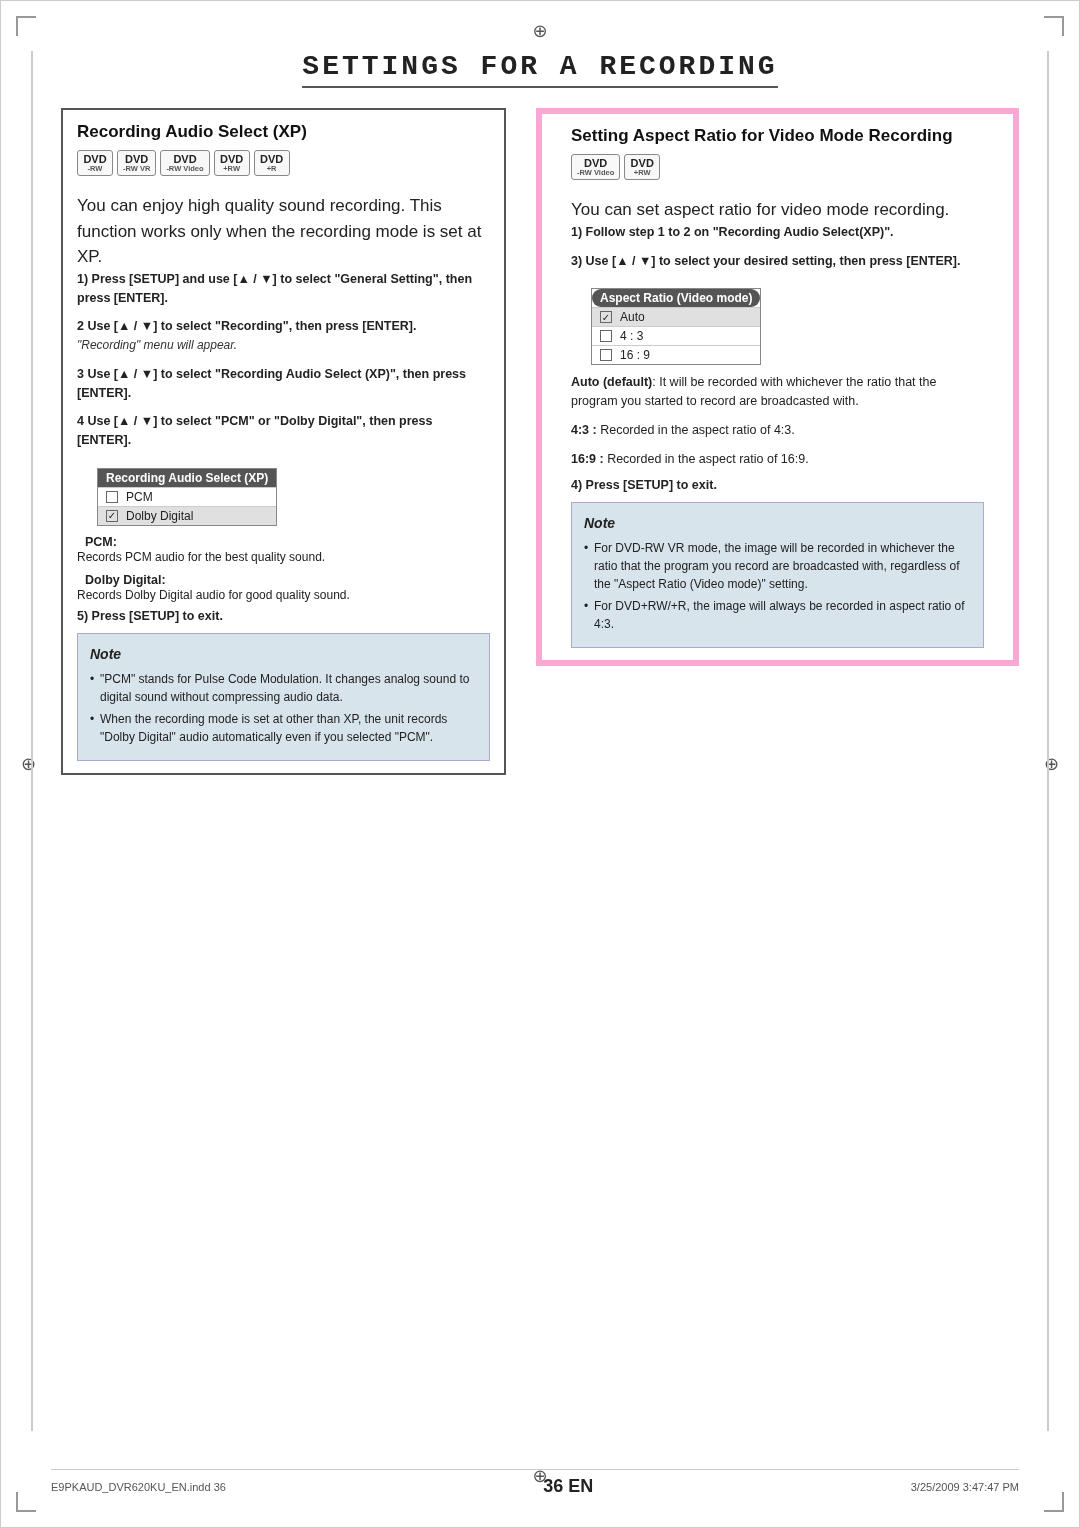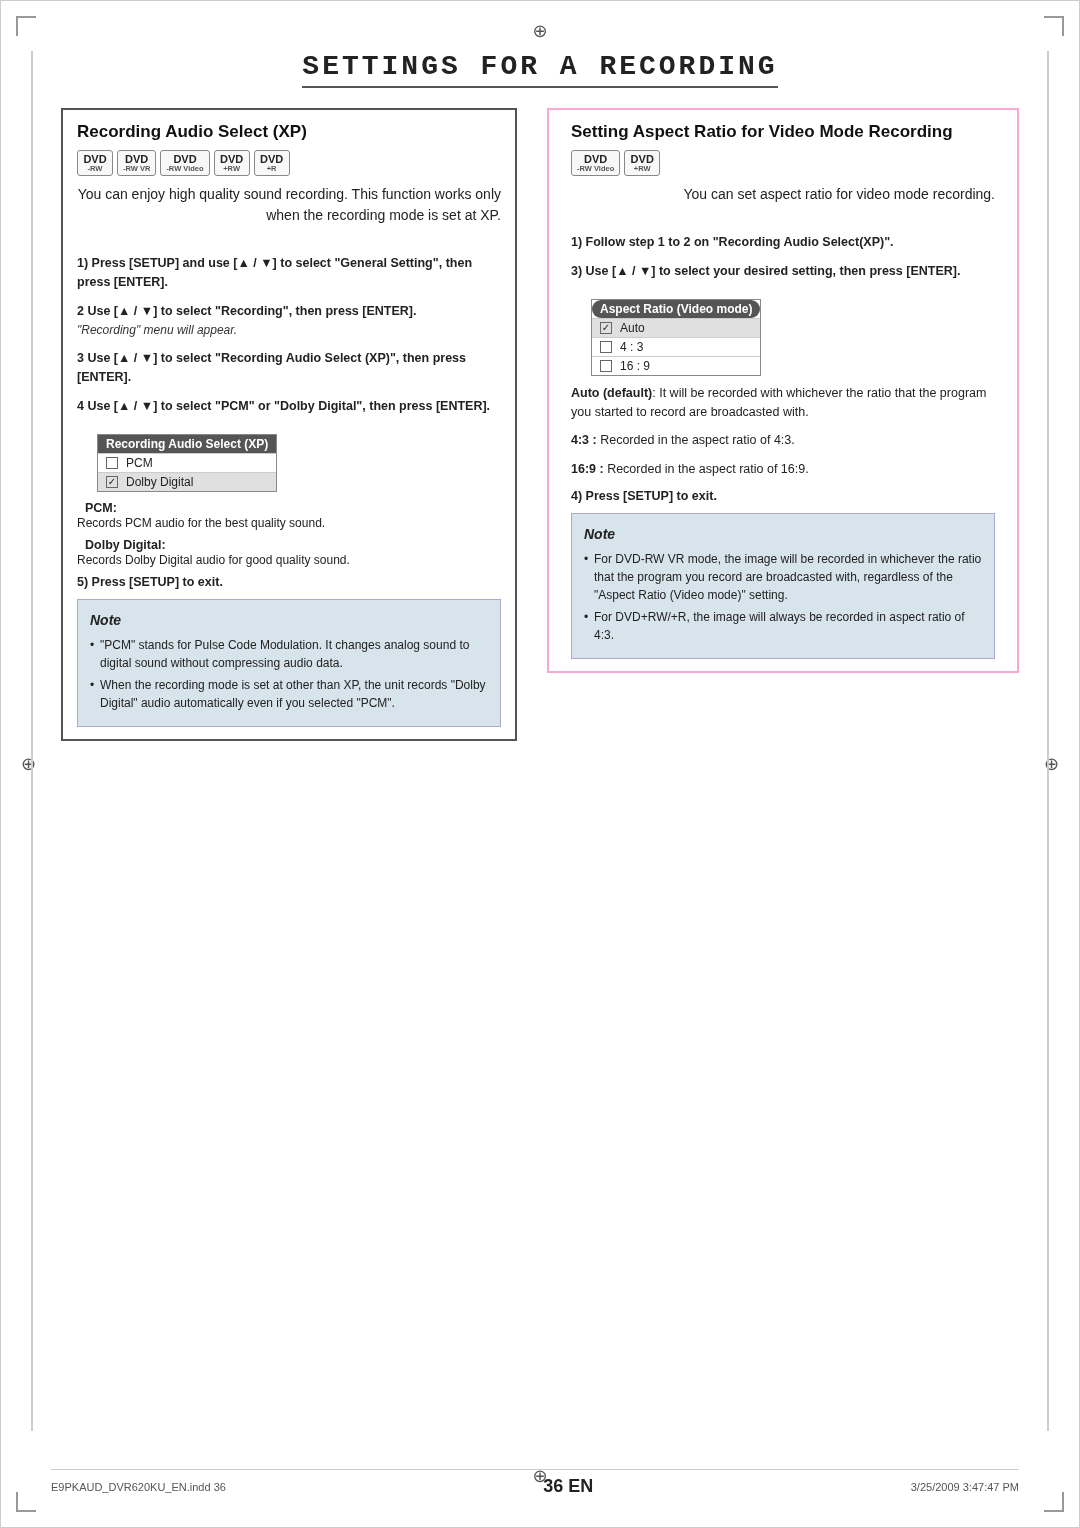--- a/index.html
+++ b/index.html
@@ -95,36 +95,36 @@
       gap: 30px;
       align-items: flex-start;
     }
     .col-left {
       flex: 1;
       border: 2px solid #555;
       padding: 12px 14px;
     }
     .col-right {
       flex: 1;
-      border: 2px solid #f9a8d4;
-      padding: 12px 22px;
+      border: 6px solid #f9a8d4;
+      padding: 12px 29px;
     }
 
     .section-title {
       font-size: 17px;
       font-weight: bold;
       margin-bottom: 8px;
       color: #111;
     }
 
     
     .dvd-logos {
       display: flex;
       gap: 4px;
-      margin-bottom: 8px;
+      margin-bottom: 17px;
       align-items: center;
     }
     .dvd-badge {
       display: inline-flex;
       flex-direction: column;
       align-items: center;
       justify-content: center;
       border: 1.5px solid #888;
       border-radius: 3px;
       padding: 2px 5px;
@@ -140,24 +140,23 @@
       font-weight: bold;
       color: #222;
     }
     .dvd-badge .dvd-sub {
       font-size: 7.5px;
       color: #555;
       text-align: center;
     }
 
     .intro-text {
-      font-size: 14px;
-      margin-bottom: 28px;
+      font-size: 17px;
+      margin-bottom: 0;
       line-height: 1.5;
-      text-align: right;
     }
 
     .step {
       margin-bottom: 10px;
       font-size: 12.5px;
       line-height: 1.5;
     }
     .step strong {
       font-weight: bold;
     }

